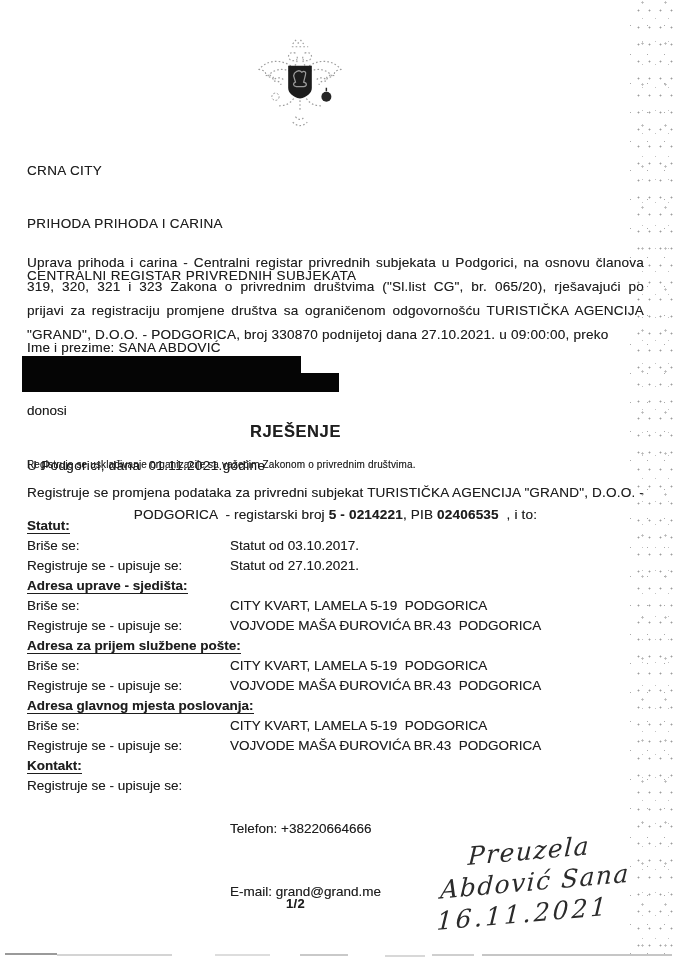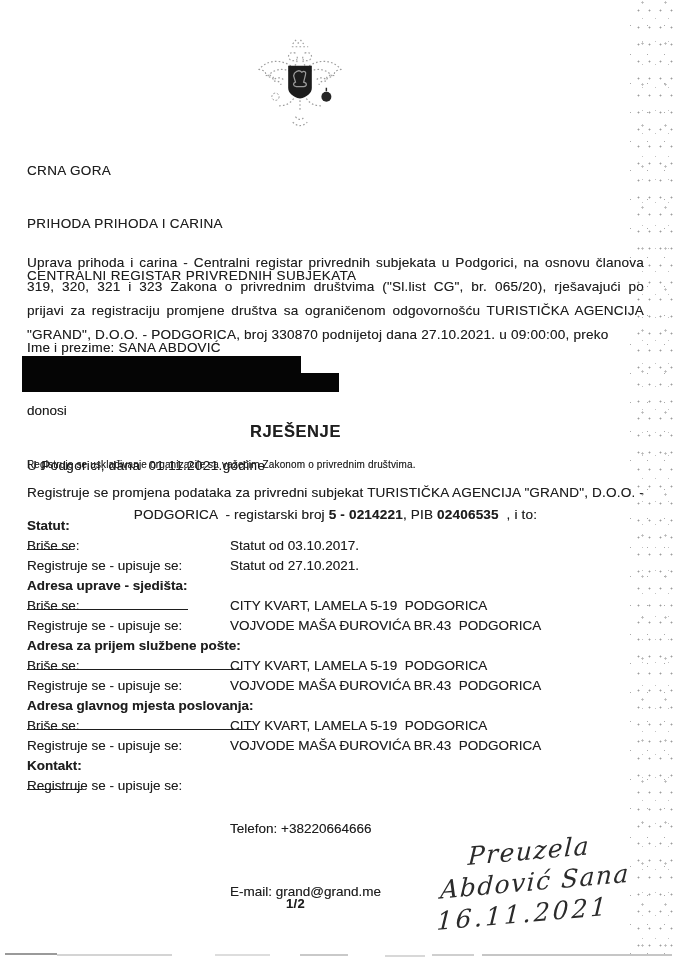--- a/index.html
+++ b/index.html
@@ -38,21 +38,21 @@
   .title{font-size:16.5px;font-weight:bold;letter-spacing:.6px;}
 
   .para1{left:27px;top:459px;width:617px;font-size:10px;letter-spacing:.15px;}
   .para2{left:27px;top:482px;width:617px;font-size:13.6px;line-height:22px;letter-spacing:.15px;}
   .para2 .b{font-weight:bold;}
   .para2 .l2{text-align:center;white-space:pre-wrap;}
 
   
   .sections{left:27px;top:516px;width:617px;font-size:13.5px;}
   .sec-h{font-weight:bold;height:20px;line-height:20px;}
-  .sec-h span{border-bottom:1.6px solid #1e1e1e;padding-bottom:16px;}
+  .sec-h span{border-bottom:1.6px solid #1e1e1e;padding-bottom:0px;}
   .row{display:flex;height:20px;line-height:20px;gap:40px;}
   .row .lbl{width:163px;flex:0 0 163px;white-space:pre-wrap;}
   .row .val{white-space:pre-wrap;}
   .row.tall{height:42px;}
   .vstack{line-height:21px;}
 
   .pageno{left:286px;top:896px;font-size:13px;font-weight:bold;letter-spacing:.3px;}
 
   
   .hand{
@@ -103,21 +103,21 @@
       <path d="M55 68 v12 M50 86 c3 4 7 4 10 0 M47 92 c5 5 11 5 16 0"></path>
     </g>
     <path d="M42 30 h26 v24 c0 6 -5 10 -13 12 c-8 -2 -13 -6 -13 -12 z" fill="#1c1c1c"></path>
     <path d="M49 38 c3 -3 6 -3 8 -1 c3 -2 5 0 4 3 l-2 8 c4 1 4 4 0 5 h-8 c-4 -1 -4 -4 -1 -5 l-2 -7 z" fill="none" stroke="#9a9a9a" stroke-width="1.4"></path>
     <circle cx="84" cy="64" r="5.5" fill="#262626"></circle>
     <path d="M84 58 v-4 M82 60 h4" stroke="#262626" stroke-width="1.6" fill="none"></path>
     <circle cx="28" cy="64" r="4" fill="none" stroke="#8d8d8d" stroke-dasharray="2 2"></circle>
   </svg>
 
   <div class="abs hdr ink">
-    <span class="hline">CRNA GORA</span>
+    <span class="hline">CRNA CITY</span>
     <span class="hline">PRIHODA PRIHODA I CARINA</span>
     <span class="hline">CENTRALNI REGISTAR PRIVREDNIH SUBJEKATA</span>
     <span class="gap"></span>
     <span class="hline">Broj: 5 - 0214221 / 013</span>
     <span class="gap2"></span>
     <span class="hline">U Podgorici, dana  01.11.2021.godine</span>
   </div>
 
   <div class="abs intro ink">
     <div class="jline">Uprava prihoda i carina - Centralni registar privrednih subjekata u Podgorici, na osnovu članova</div>

